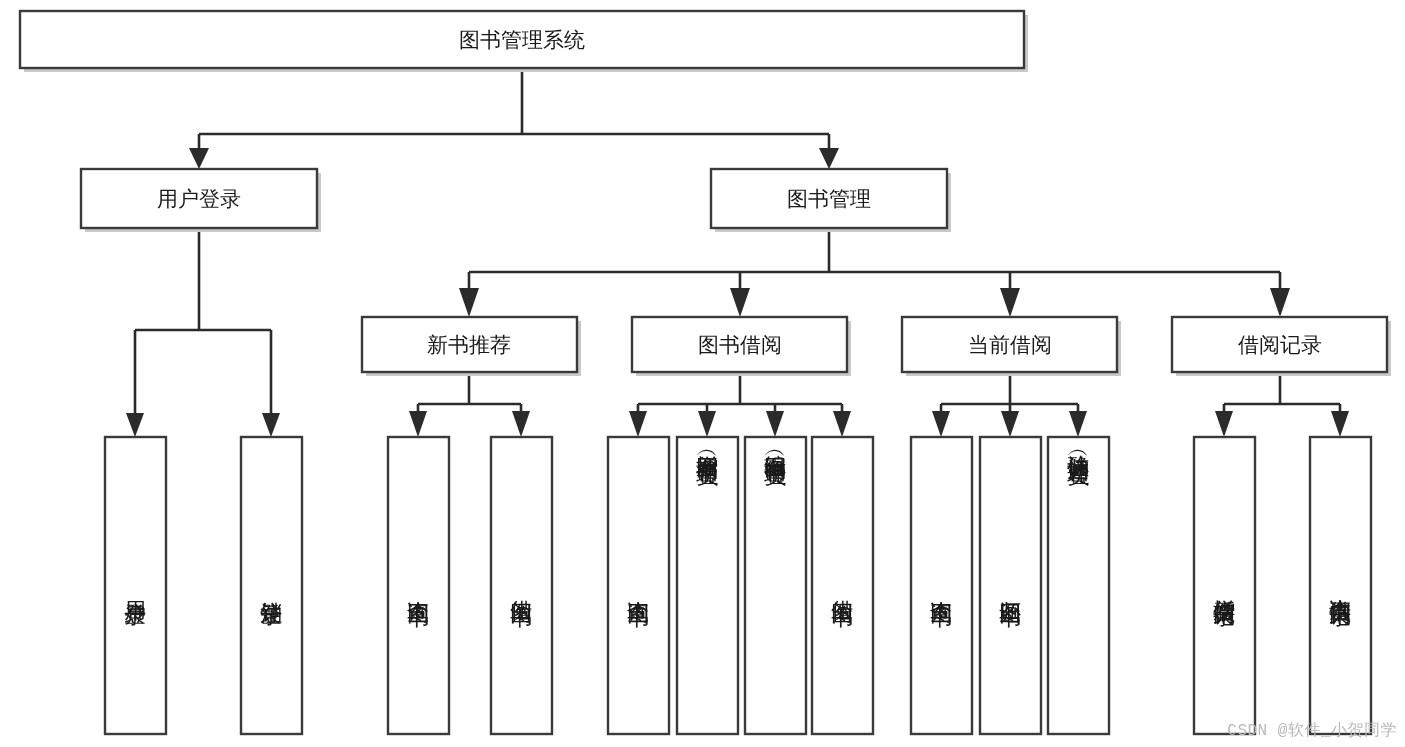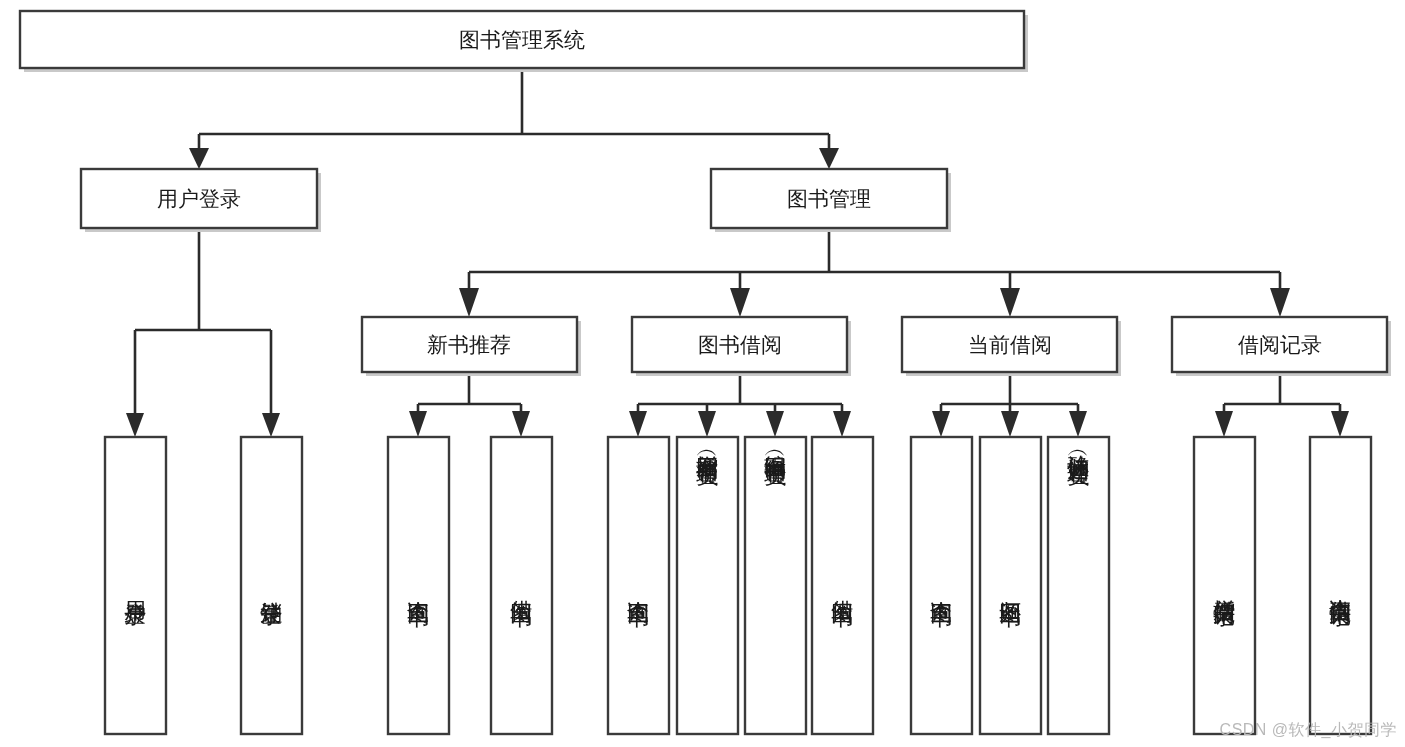--- a/index.html
+++ b/index.html
@@ -60,21 +60,21 @@
     color: #1a1a1a;
     letter-spacing: 1.5px;
     text-align: center;
     white-space: nowrap;
     pointer-events: none;
   }
   .watermark {
     position: absolute;
     right: 8px;
     bottom: 6px;
-    font-family: Liberation Sans, sans-serif;
+    font-family: Liberation Mono, monospace;
     font-size: 16px;
     color: #b9b9b9;
     white-space: nowrap;
     letter-spacing: 0.5px;
   }
 </style>
 </head>
 <body>
 
 <div id="diagram-root">

